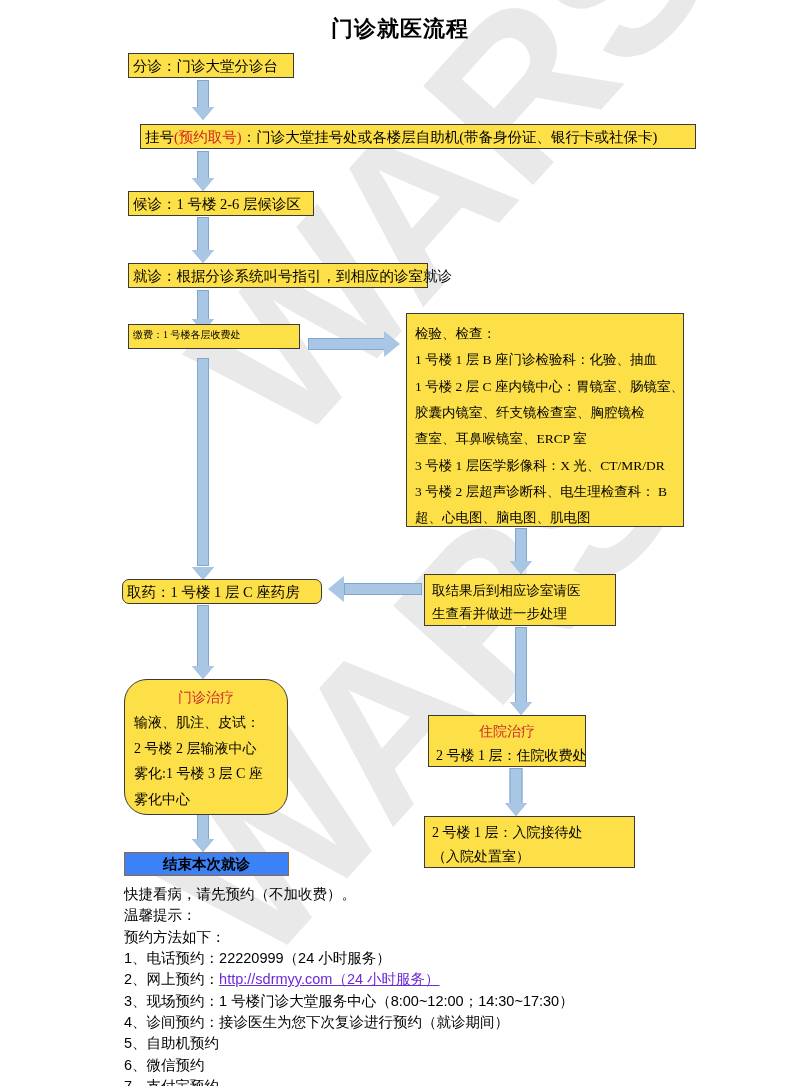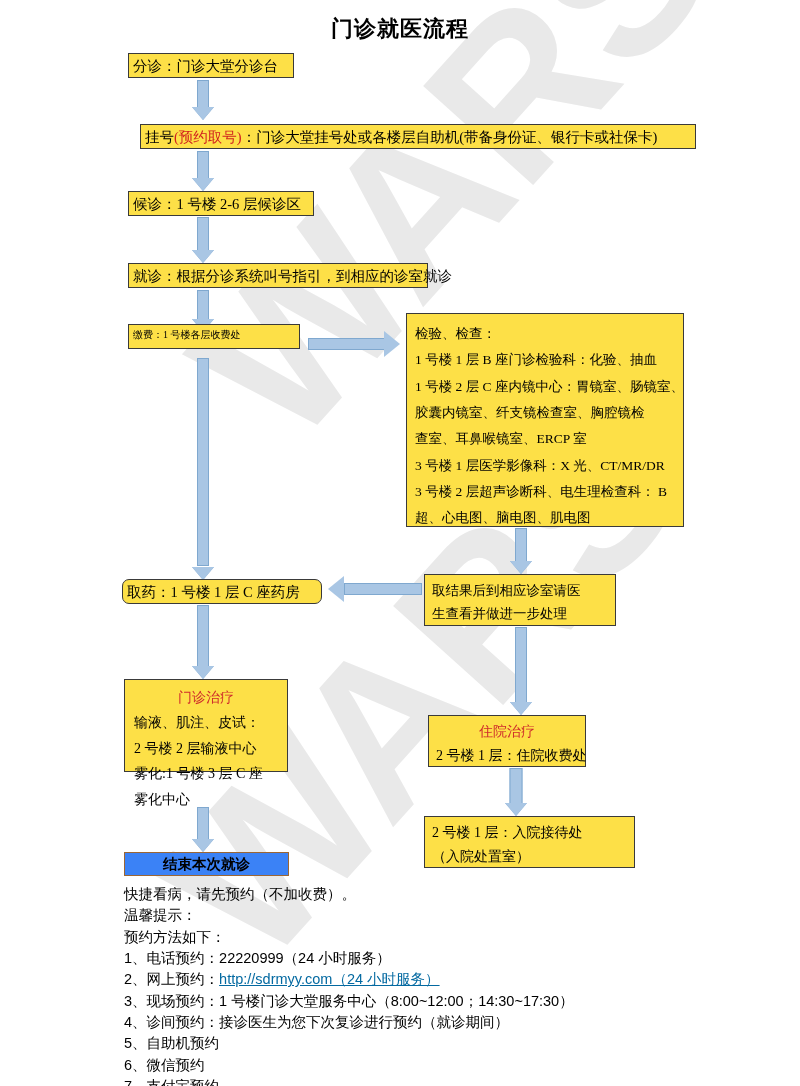--- a/index.html
+++ b/index.html
@@ -74,21 +74,21 @@
   .endbox{
     position:absolute;z-index:3;background:#3b82f6;border:1px solid #9c6633;
     box-sizing:border-box;text-align:center;font-weight:bold;
   }
 
   .notes{
     position:absolute;z-index:3;left:124px;top:884px;width:560px;
     font-family:"Liberation Sans", sans-serif;font-size:14.5px;line-height:1.47;
   }
   .notes div{white-space:nowrap;}
-  .lnk{color:#0369a1;text-decoration:underline;}
+  .lnk{color:#6d28d9;text-decoration:underline;}
 </style>
 </head>
 <body>
 
 <div id="canvas">
 
   <div class="watermark">
     <div class="wm-text wm1">WARS</div>
     <div class="wm-text wm2">WARS</div>
   </div>
@@ -178,21 +178,21 @@
   <div class="arrow-down" style="left:190px;top:605px;width:26px;height:74px;">
     <div class="shaft" style="width:12px;height:62px;"></div>
     <div class="head"></div>
   </div>
 
   <div class="arrow-down" style="left:508px;top:627px;width:26px;height:88px;">
     <div class="shaft" style="width:12px;height:76px;"></div>
     <div class="head"></div>
   </div>
 
-  <div class="box" style="left:124px;top:679px;width:164px;height:93px;padding:5px 9px;font-size:14px;line-height:1.82;">
+  <div class="box" style="left:124px;top:679px;width:164px;height:136px;padding:5px 9px;font-size:14px;line-height:1.82;border-radius:23px;">
     <span class="hdr-red">门诊治疗</span>
     <span class="ln">输液、肌注、皮试：</span>
     <span class="ln">2 号楼 2 层输液中心</span>
     <span class="ln">雾化:1 号楼 3 层 C 座</span>
     <span class="ln">雾化中心</span>
   </div>
 
   <div class="box" style="left:428px;top:715px;width:158px;height:52px;padding:4px 7px;font-size:14px;line-height:1.72;">
     <span class="hdr-red">住院治疗</span>
     <span class="ln">2 号楼 1 层：住院收费处</span>

